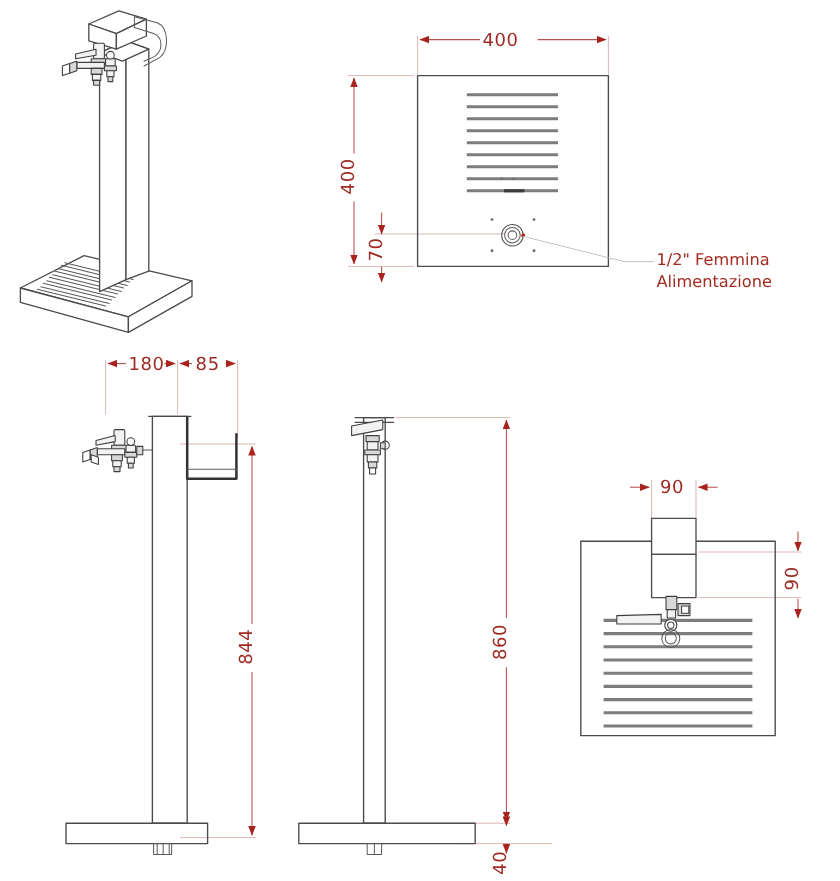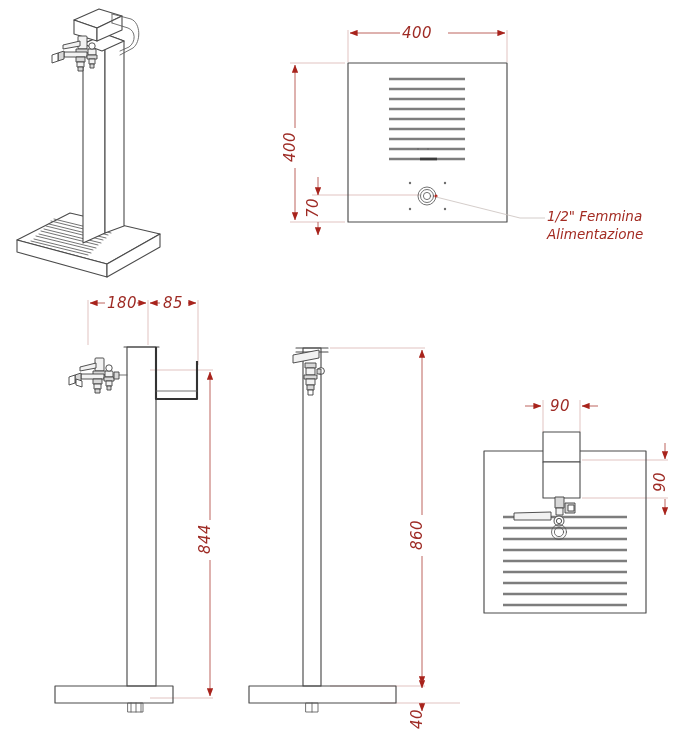--- a/index.html
+++ b/index.html
@@ -2,21 +2,21 @@
 <html><head>
 <meta charset="utf-8">
 <title>Technical Drawing</title>
 <style>
   html,body{margin:0;padding:0;background:#ffffff;}
   body{
     width:700px;height:734px;position:relative;overflow:hidden;
     font-family:"DejaVu Sans","Liberation Sans",sans-serif;
     -webkit-font-smoothing:antialiased;
   }
-  #sheet{position:absolute;left:0;top:0;width:676px;height:734px;font-style:italic;}
+  #sheet{position:absolute;left:0;top:0;width:676px;height:734px;}
   svg{display:block;}
   .dimtext{
     font-family:"DejaVu Sans","Liberation Sans",sans-serif;
     font-size:15px;
     fill:#9e2b25;
     letter-spacing:0.5px;
   }
   .notetext{
     font-family:"DejaVu Sans","Liberation Sans",sans-serif;
     font-size:13.5px;

